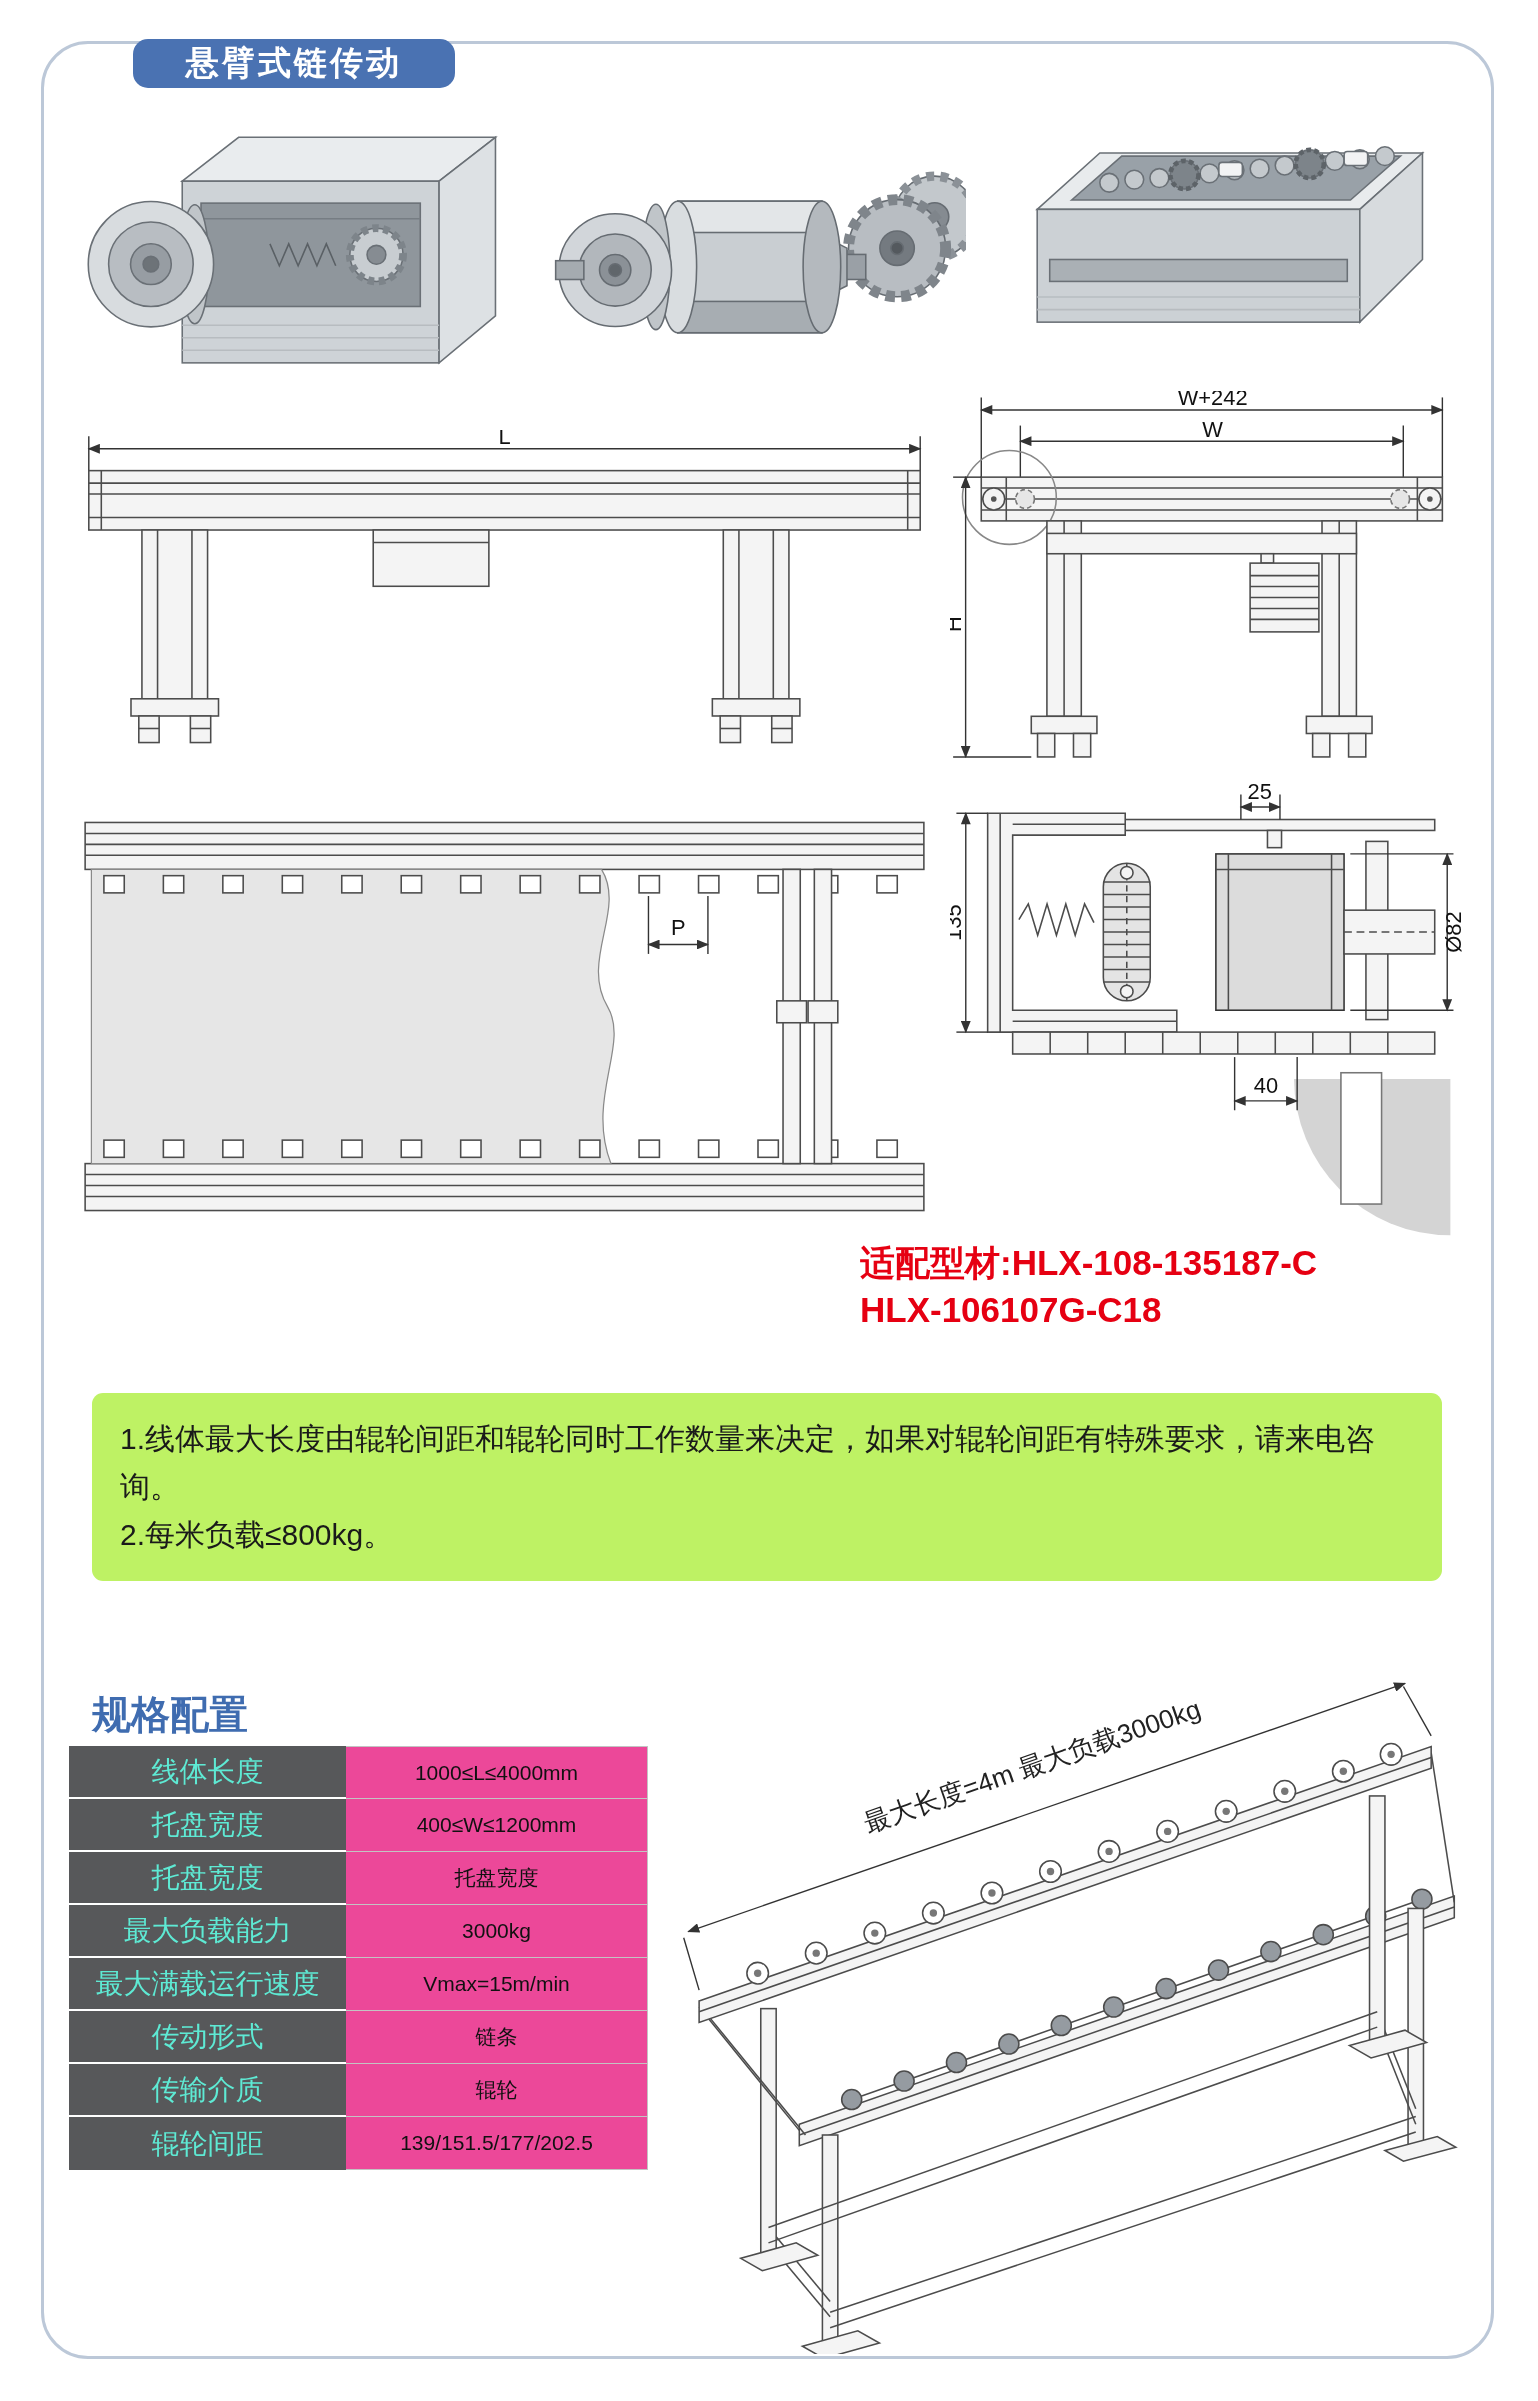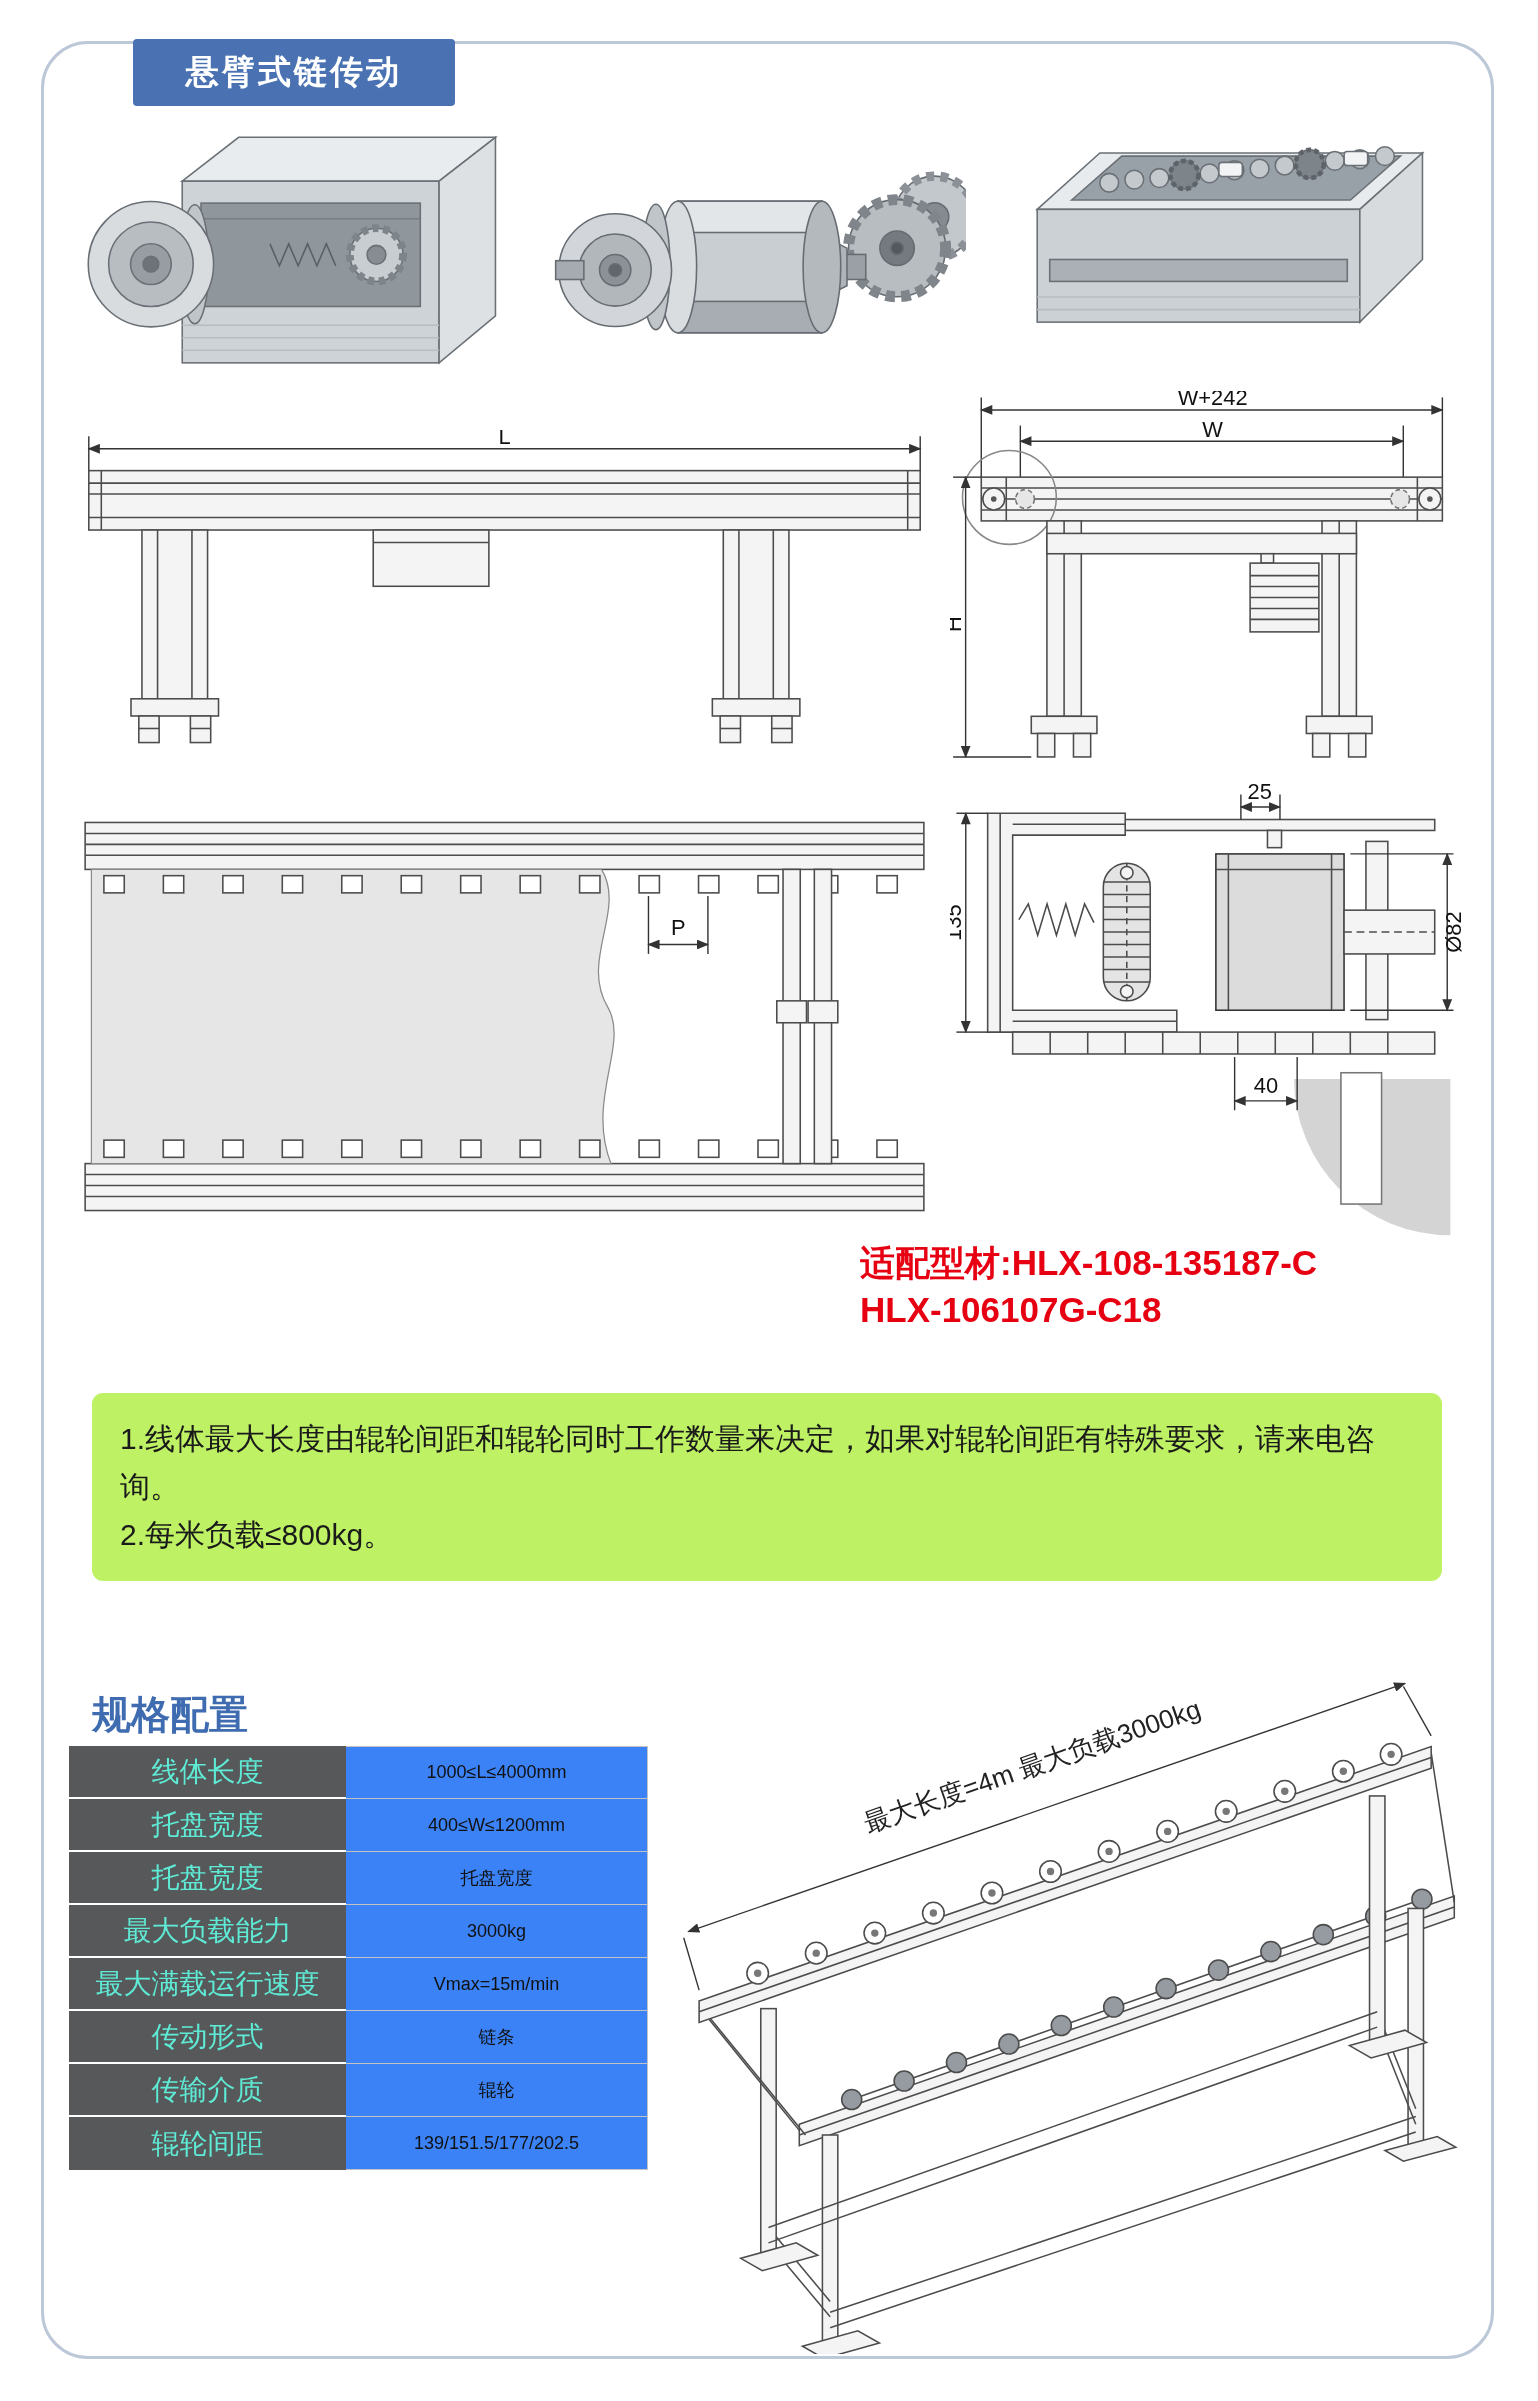--- a/index.html
+++ b/index.html
@@ -1,30 +1,30 @@
 <!DOCTYPE html>
 <html style="font-size:12.5px"><head>
 <meta charset="utf-8">
 <style>
   *{box-sizing:border-box;margin:0;padding:0}
   html,body{background:#fff}
   body{width:1538px;height:2401px;position:relative;font-family:"Liberation Sans","DejaVu Sans",sans-serif;color:#222}
   .abs{position:absolute}
   .page{position:absolute;inset:0;background:#fff}
   .frame{position:absolute;left:41px;top:41px;width:1453px;height:2318px;border:3.1px solid #bcc8d8;border-radius:47px}
-  .badge{position:absolute;left:133px;top:39px;width:322px;height:67px;border-radius:4px;
+  .badge{position:absolute;left:133px;top:39px;width:322px;height:49px;border-radius:15px;
          display:flex;align-items:center;justify-content:center;color:#fff;font-size:33px;font-weight:bold;letter-spacing:3.1px}
   .red-block{position:absolute;left:860px;top:1239px;width:579px;text-align:left;font-size:35px;font-weight:bold;line-height:1.35}
   .red-block .l2{padding-right:43px}
   .note-box{position:absolute;left:92px;top:1393px;width:1350px;border-radius:11px;padding:22px 28px;font-size:30px;line-height:1.6;color:#1a1a1a}
   .spec-title{position:absolute;left:92px;top:1688px;font-size:39px;font-weight:bold}
   .spec-table{position:absolute;left:69px;top:1746px;display:grid;grid-template-columns:277px 302px;grid-auto-rows:53px}
   .spec-lab{background:#57585a;color:#5eead4;display:flex;align-items:center;justify-content:center;font-size:28px;border-bottom:2.3px solid #fff}
   .spec-lab.last{border-bottom:none}
-  .spec-val{background:#3b82f6;color:#111;display:flex;align-items:center;justify-content:center;font-size:18px;
+  .spec-val{background:#ec4899;color:#111;display:flex;align-items:center;justify-content:center;font-size:21px;
             border-right:1.6px solid #c3c3c3;border-bottom:1.6px solid #c3c3c3}
   .spec-val.first{border-top:1.6px solid #c3c3c3}
   svg text{font-family:"Liberation Sans","DejaVu Sans",sans-serif}
   .ln{stroke:#4c4c4c;stroke-width:1;fill:none}
   .fil{fill:#f4f4f4;stroke:#4c4c4c;stroke-width:1}
   .dimln{stroke:#333;stroke-width:0.9;fill:none}
   .dimtx{font-size:14px;fill:#111}
 </style>
 </head>
 <body>

